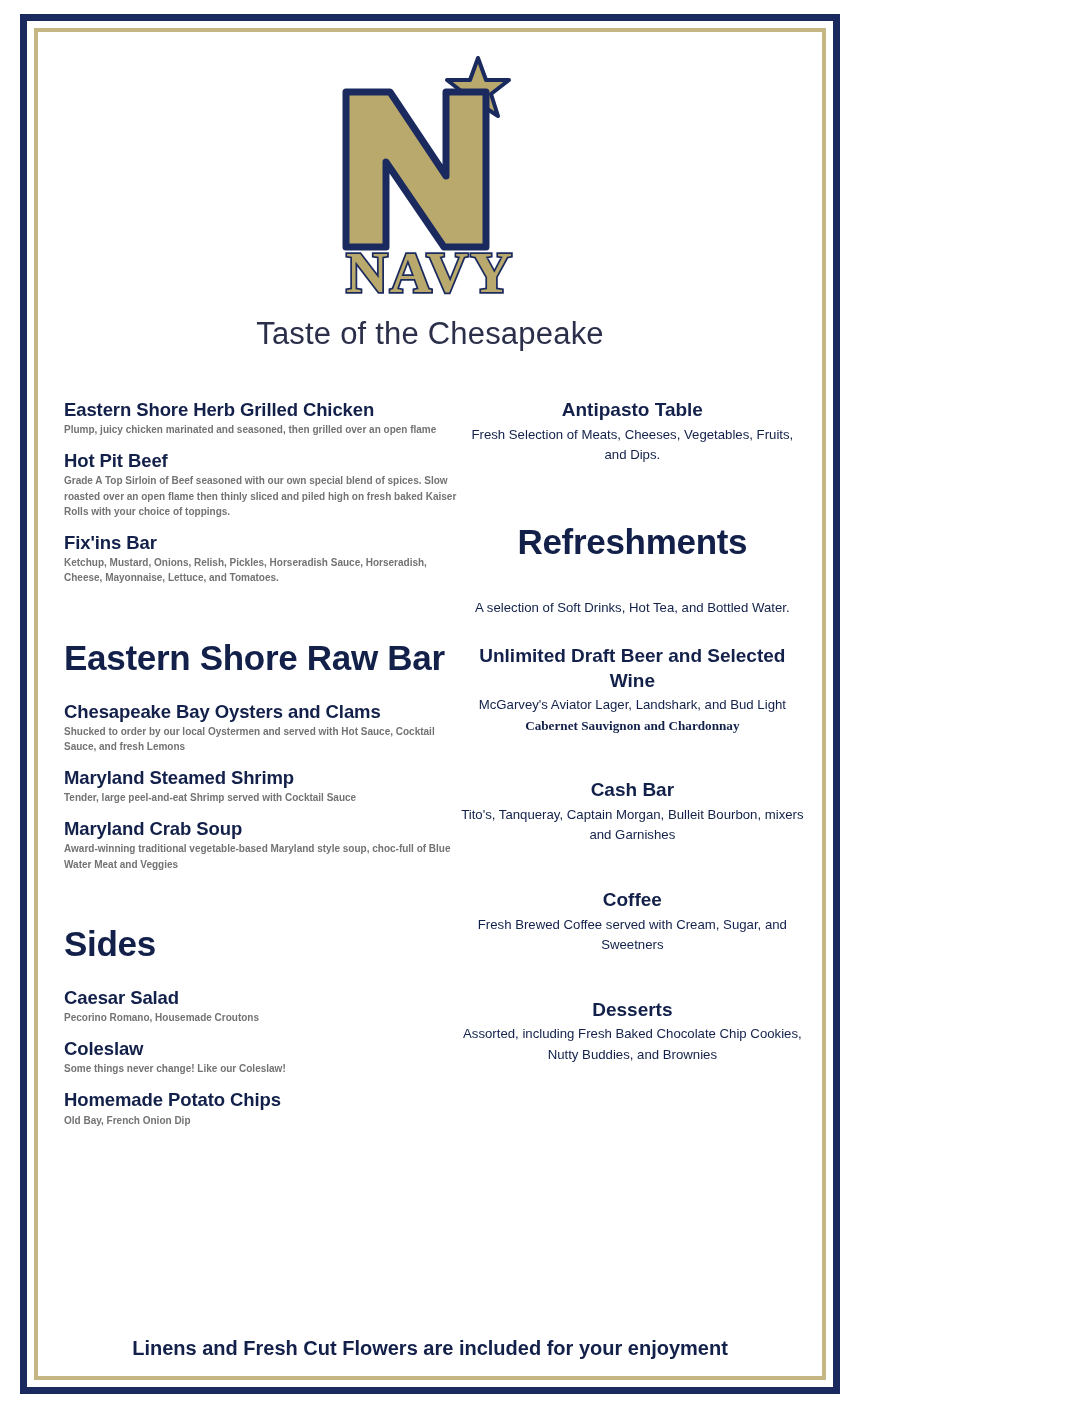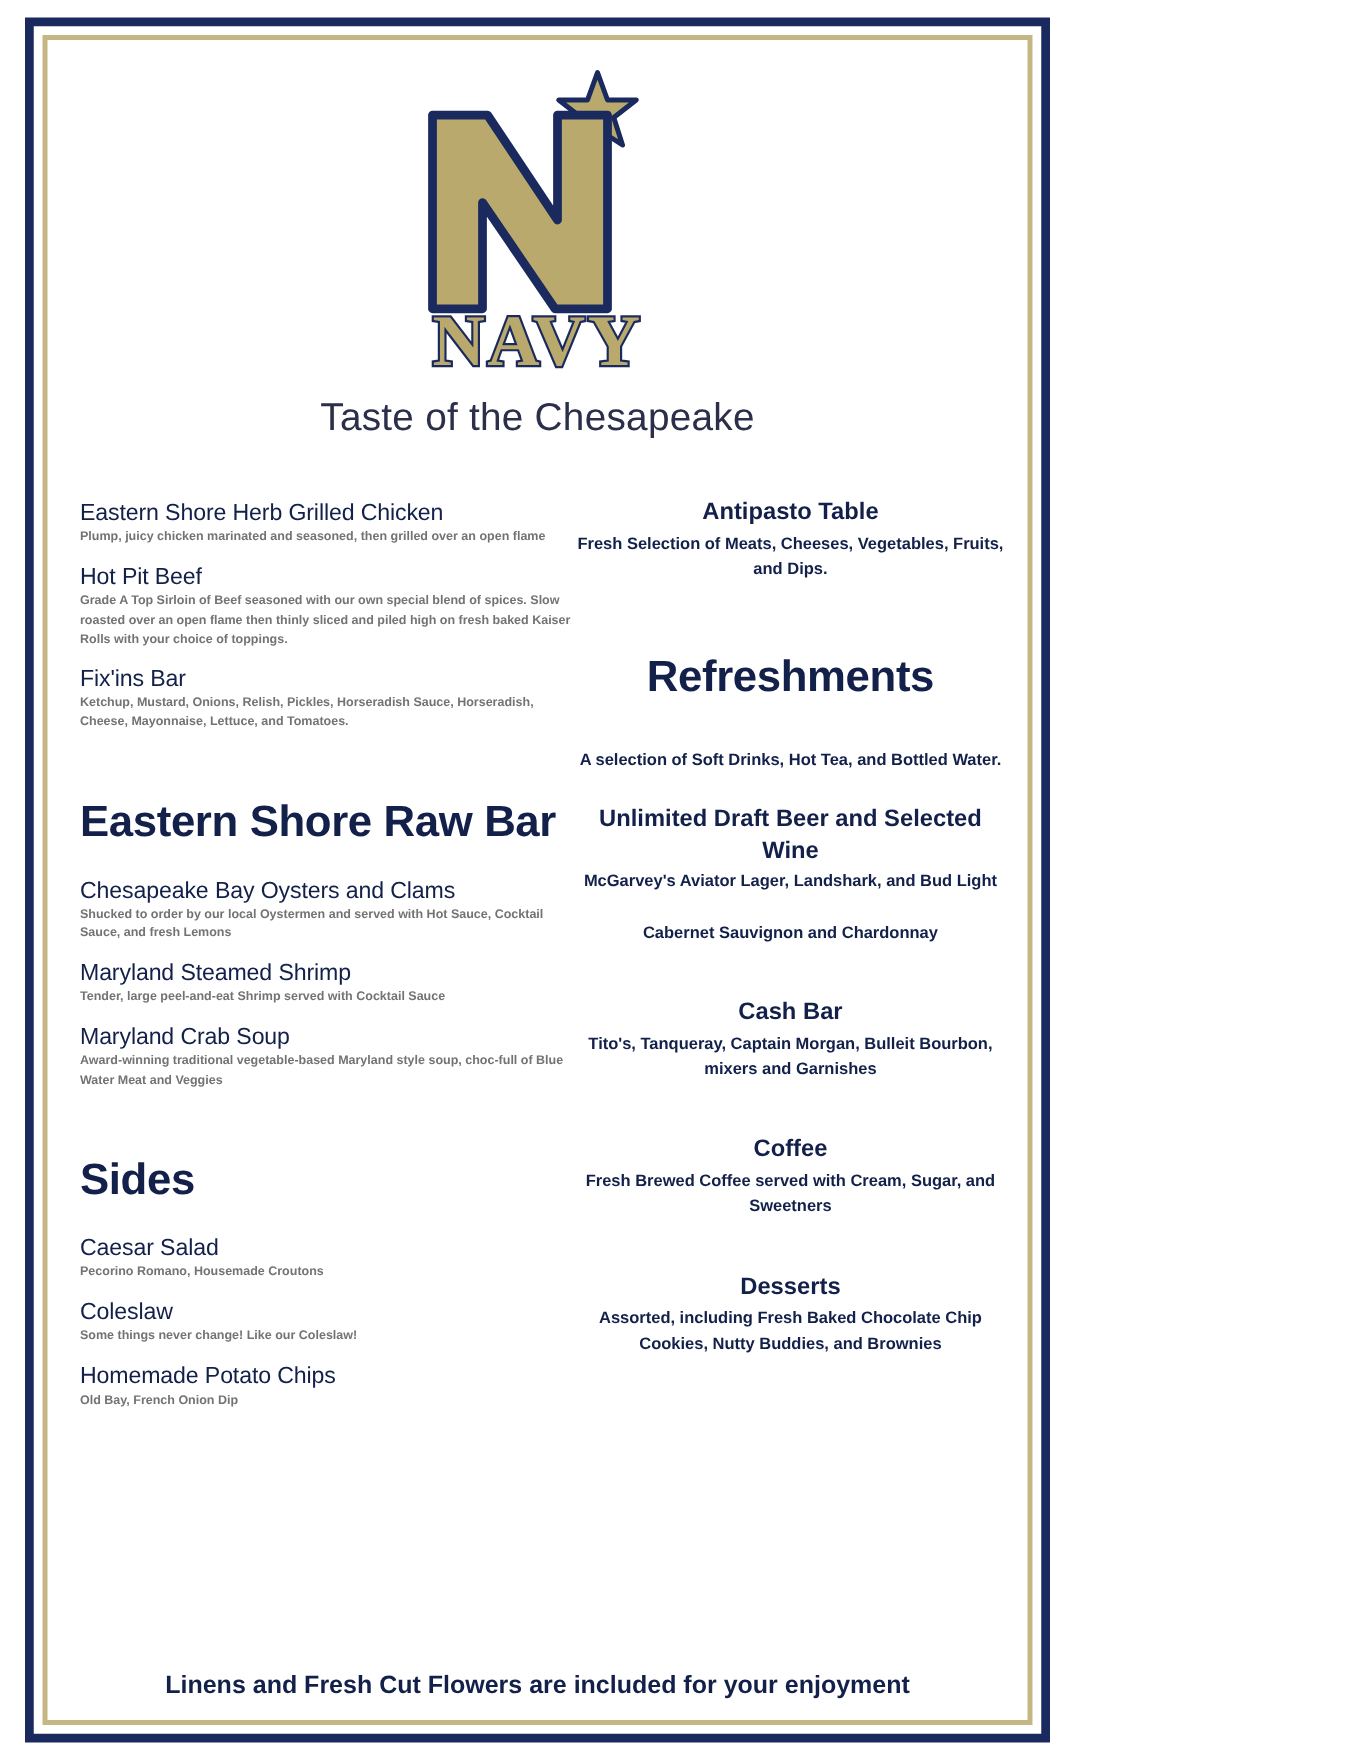--- a/index.html
+++ b/index.html
@@ -105,21 +105,21 @@
   .col-right h2.section {
     font-size: 35px;
     margin: 0 0 18px 0;
   }
 
   .item {
     margin-bottom: 12px;
   }
   .item-name {
     font-size: 18.5px;
-    font-weight: normal;
+    font-weight: bold;
     color: #12204a;
     line-height: 1.25;
     letter-spacing: -0.1px;
   }
   .item-desc {
     font-size: 10px;
     font-weight: bold;
     color: #737373;
     line-height: 1.52;
     margin-top: 1px;
@@ -128,31 +128,31 @@
   .rsection { margin-bottom: 26px; }
 
   .r-name {
     font-size: 19px;
     font-weight: bold;
     color: #12204a;
     line-height: 1.3;
   }
   .r-desc {
     font-size: 13.2px;
-    font-weight: bold;
+    font-weight: normal;
     color: #12204a;
     line-height: 1.55;
     margin-top: 2px;
   }
   .r-extra {
     font-size: 13.2px;
     font-weight: bold;
     color: #12204a;
     line-height: 1.55;
-    margin-top: 20px;
+    font-family: Liberation Serif, serif;
   }
   .spacer-md { height: 30px; }
   .spacer-sm { height: 16px; }
 
   .gap-grill { height: 40px; }
 
   .footer {
     position: absolute;
     left: 0;
     right: 0;

